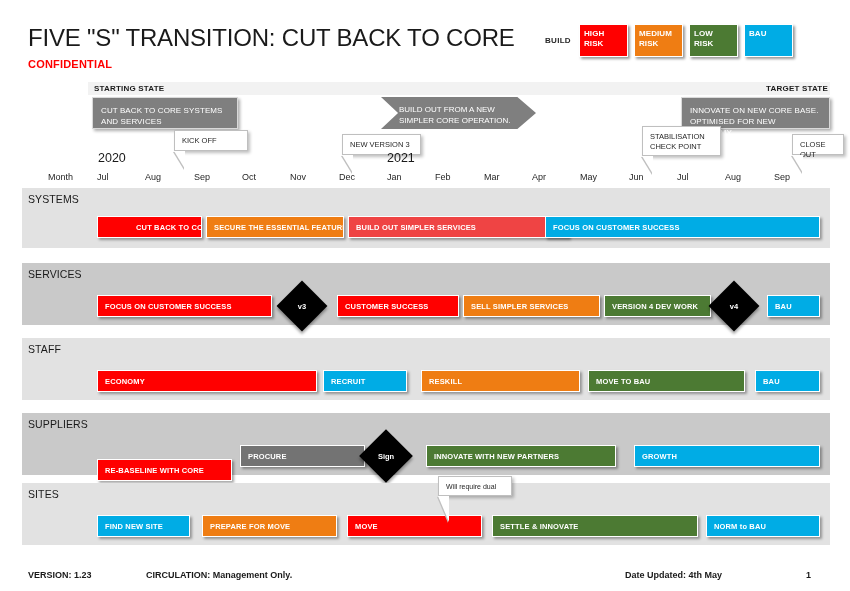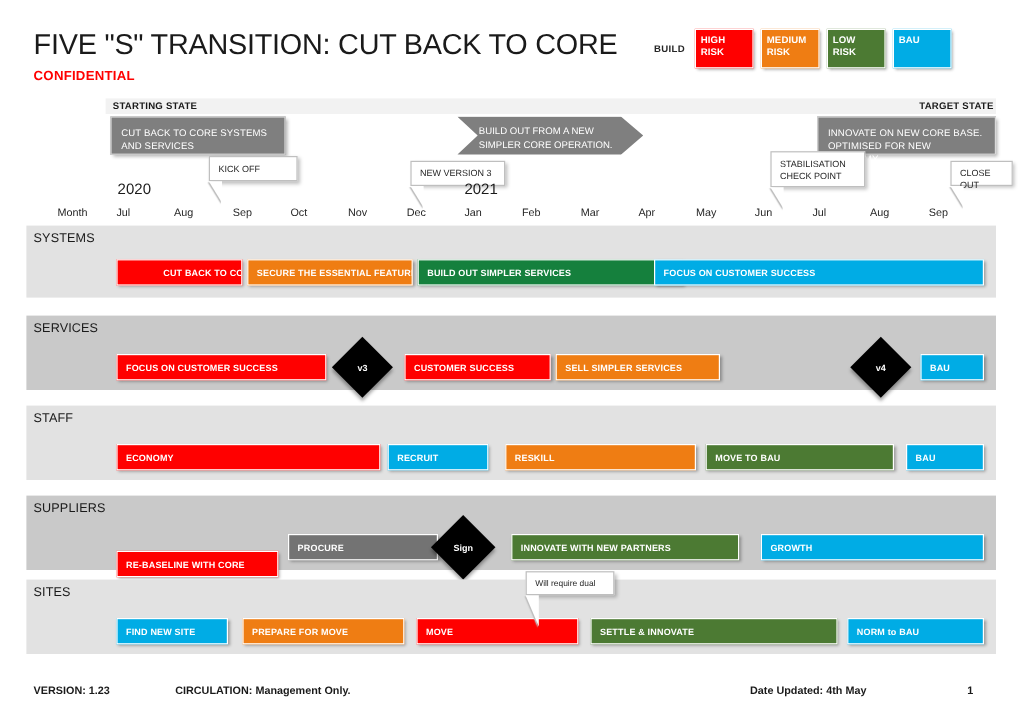--- a/index.html
+++ b/index.html
@@ -196,39 +196,42 @@
 <div id="lanes">
     <div class="lane" style="top: 188px; height: 60px;">
       <div class="lane-bg" style="background: rgb(226, 226, 226);"></div>
       <div class="lane-title">SYSTEMS</div>
       <div class="bar" style="left: 75px; width: 105px; top: 28px; height: 22px; background: rgb(255, 0, 0); padding-left: 38px;">
         <span>CUT BACK TO CORE</span>
       </div>
       <div class="bar" style="left: 184px; width: 138px; top: 28px; height: 22px; background: rgb(239, 125, 19);">
         <span>SECURE THE ESSENTIAL FEATURES</span>
       </div>
-      <div class="bar" style="left: 326px; width: 221px; top: 28px; height: 22px; background: #15803d;">
+      <div class="bar" style="left: 326px; width: 221px; top: 28px; height: 22px; background: #ef4444;">
         <span>BUILD OUT SIMPLER SERVICES</span>
       </div>
       <div class="bar" style="left: 523px; width: 275px; top: 28px; height: 22px; background: rgb(0, 172, 229);">
         <span>FOCUS ON CUSTOMER SUCCESS</span>
       </div>
     </div>
     <div class="lane" style="top: 263px; height: 62px;">
       <div class="lane-bg" style="background: rgb(201, 201, 201);"></div>
       <div class="lane-title">SERVICES</div>
       <div class="bar" style="left: 75px; width: 175px; top: 32px; height: 22px; background: rgb(255, 0, 0);">
         <span>FOCUS ON CUSTOMER SUCCESS</span>
       </div>
       <div class="bar" style="left: 315px; width: 122px; top: 32px; height: 22px; background: rgb(255, 0, 0);">
         <span>CUSTOMER SUCCESS</span>
       </div>
       <div class="bar" style="left: 441px; width: 137px; top: 32px; height: 22px; background: rgb(239, 125, 19);">
         <span>SELL SIMPLER SERVICES</span>
       </div>
+      <div class="bar" style="left: 582px; width: 107px; top: 32px; height: 22px; background: rgb(76, 122, 51);">
+        <span>VERSION 4 DEV WORK</span>
+      </div>
       <div class="bar" style="left: 745px; width: 53px; top: 32px; height: 22px; background: rgb(0, 172, 229);">
         <span>BAU</span>
       </div>
       <div class="diamond" style="left: 262px; top: 25px; width: 36px; height: 36px;"></div>
       <div class="diamond-text" style="left: 262px; top: 25px; width: 36px; height: 36px;">v3</div>
       <div class="diamond" style="left: 694px; top: 25px; width: 36px; height: 36px;"></div>
       <div class="diamond-text" style="left: 694px; top: 25px; width: 36px; height: 36px;">v4</div>
     </div>
     <div class="lane" style="top: 338px; height: 62px;">
       <div class="lane-bg" style="background: rgb(226, 226, 226);"></div>

